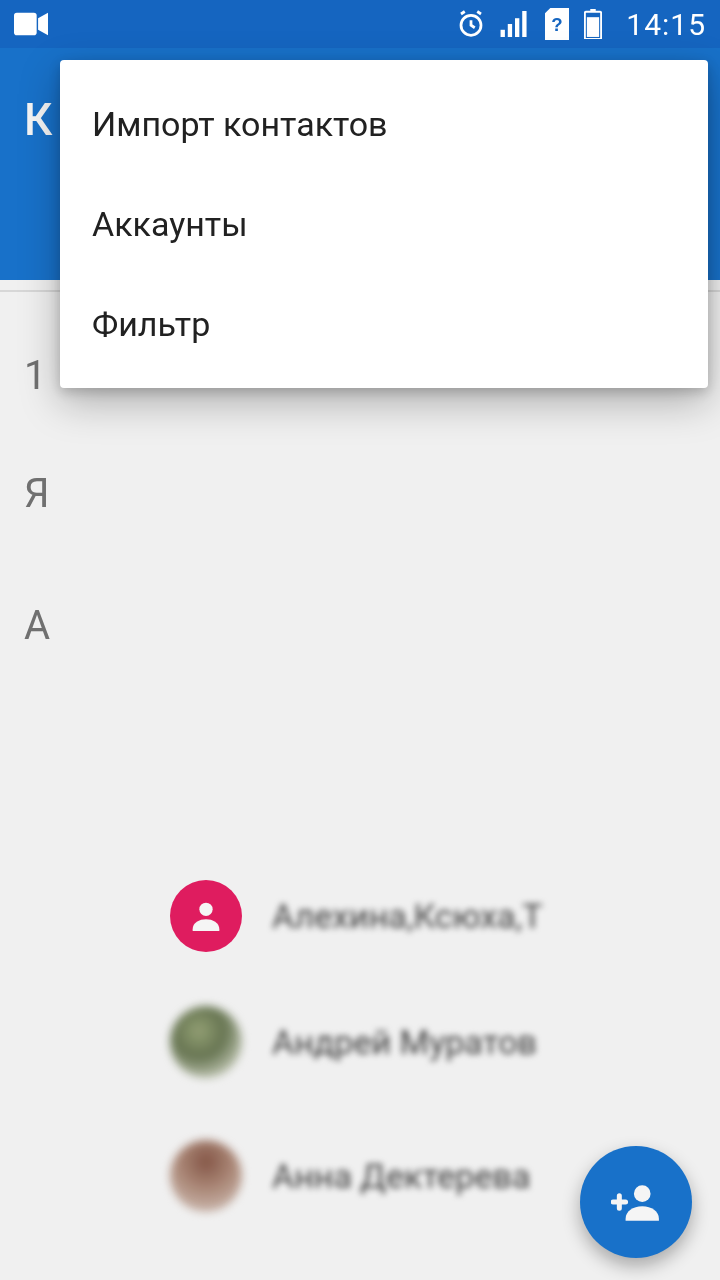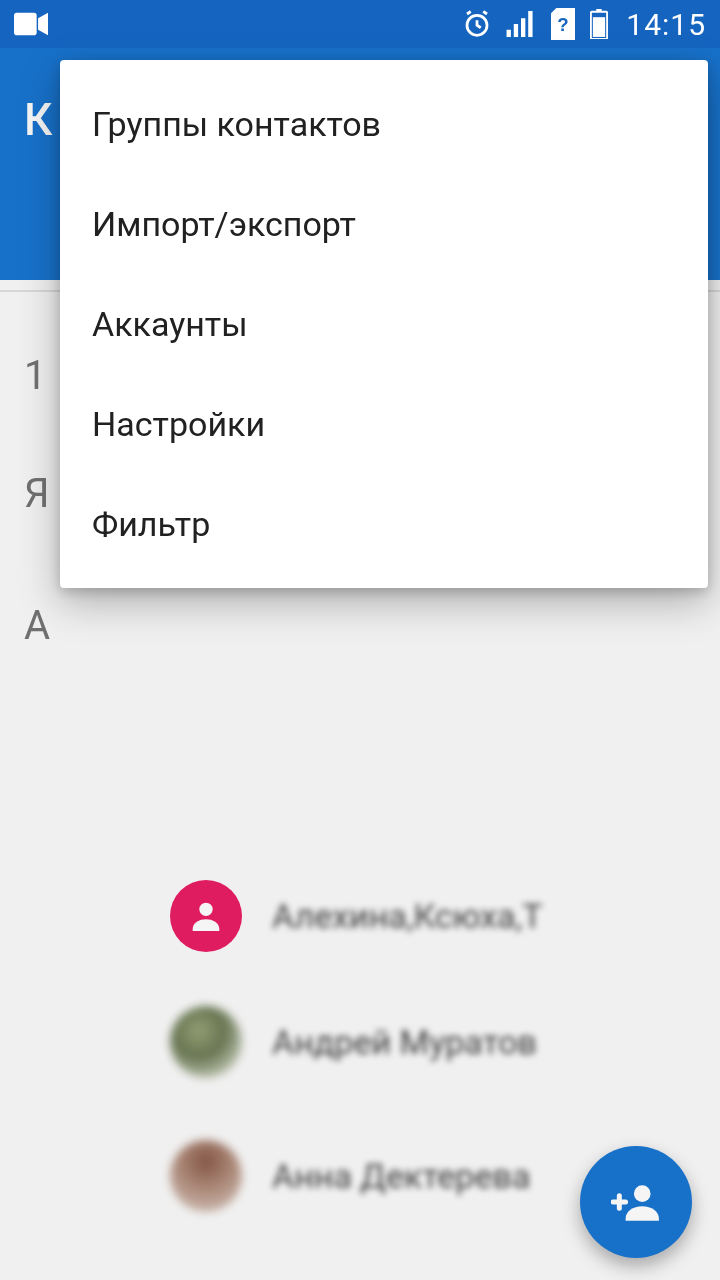--- a/index.html
+++ b/index.html
@@ -4,21 +4,21 @@
 <style>
   * { box-sizing: border-box; margin: 0; padding: 0; }
   html, body { width: 720px; height: 1280px; overflow: hidden; font-family: Roboto, Arial, sans-serif; background: #fafafa; }
   .statusbar {
     height: 48px; background: #1565c0; color: #fff; display: flex;
     align-items: center; justify-content: space-between; padding: 0 14px;
     font-size: 26px; font-weight: 400;
   }
   .status-left, .status-right { display: flex; align-items: center; gap: 18px; }
   .status-right { gap: 14px; }
-  .status-right .time { font-size: 30px; letter-spacing: 1px; margin-left: 4px; }
+  .status-right .time { font-size: 30px; letter-spacing: 1px; margin-left: 10px; }
   .ic { display: inline-flex; align-items: center; justify-content: center; }
   .ic svg { display: block; }
   .appbar {
     height: 232px; background: #1976d2; color: #fff; padding: 18px 24px 0 24px;
   }
   .appbar-title { font-size: 44px; font-weight: 500; margin-top: 28px; }
   .content { position: relative; height: calc(1280px - 48px - 232px); background: #fafafa; }
   .section-divider { height: 2px; background: #e0e0e0; margin-top: 10px; }
   .section-label {
     position: absolute; left: 24px; font-size: 40px; color: #757575; font-weight: 400;
@@ -140,18 +140,16 @@
           <path d="M7 20c0-3.5 3.5-6 8-6s8 2.5 8 6v1H7z"></path>
           <path d="M4 9v6M1 12h6" stroke="#fff" stroke-width="2.4" stroke-linecap="round"></path>
         </svg>
     </span>
   </div>
 </div>
 
 <div class="overlay"></div>
 
 <div class="menu">
-  <div class="menu-item">Группы контактов</div>
-  <div class="menu-item">Импорт/экспорт</div>
+  <div class="menu-item">Импорт контактов</div>
   <div class="menu-item">Аккаунты</div>
-  <div class="menu-item">Настройки</div>
   <div class="menu-item">Фильтр</div>
 </div>
 
 </body></html>

